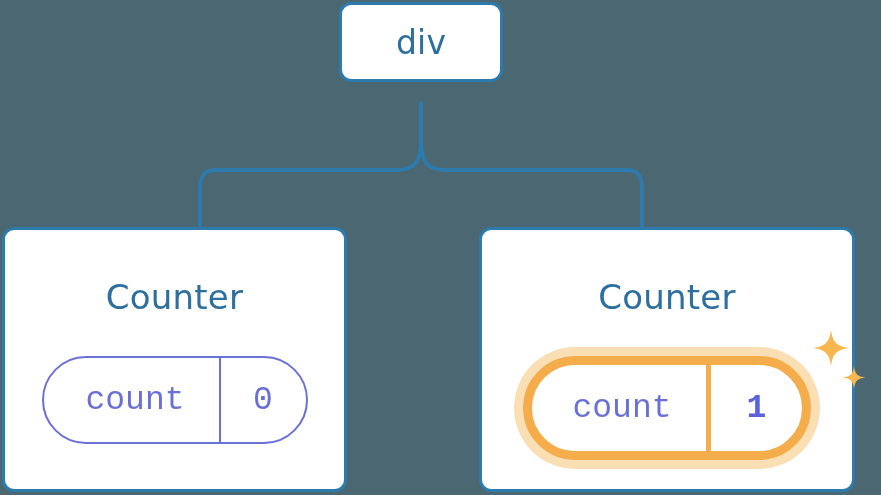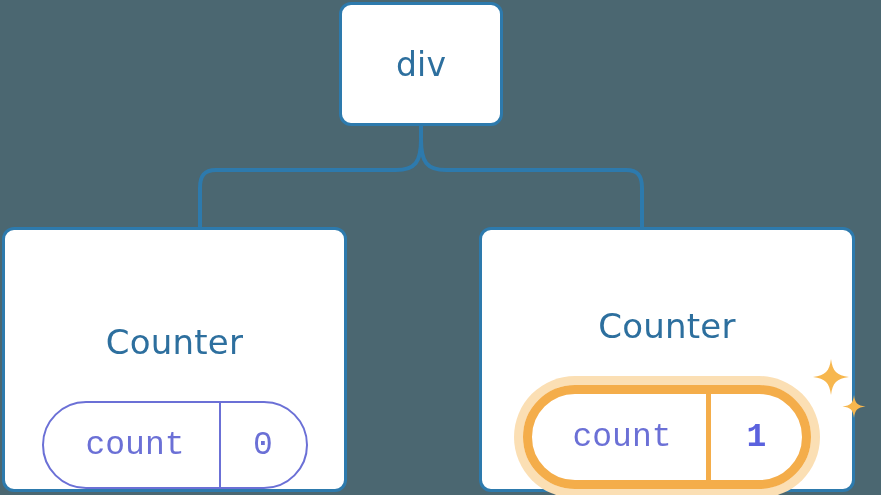--- a/index.html
+++ b/index.html
@@ -36,29 +36,28 @@
   .node {
     position: absolute;
     background: #ffffff;
     border: 3px solid #2d7aad;
     border-radius: 12px;
     box-sizing: border-box;
     z-index: 2;
     display: flex;
     flex-direction: column;
     align-items: center;
-    justify-content: flex-end;
   }
 
   
   #node-div {
     left: 339px;
     top: 2px;
     width: 164px;
-    height: 124px;
+    height: 80px;
     justify-content: center;
     text-align: right;
   }
   .node-title-root {
     color: #2d6f9e;
     font-size: 33px;
     line-height: 1;
     letter-spacing: 0.2px;
     font-weight: 400;
   }

